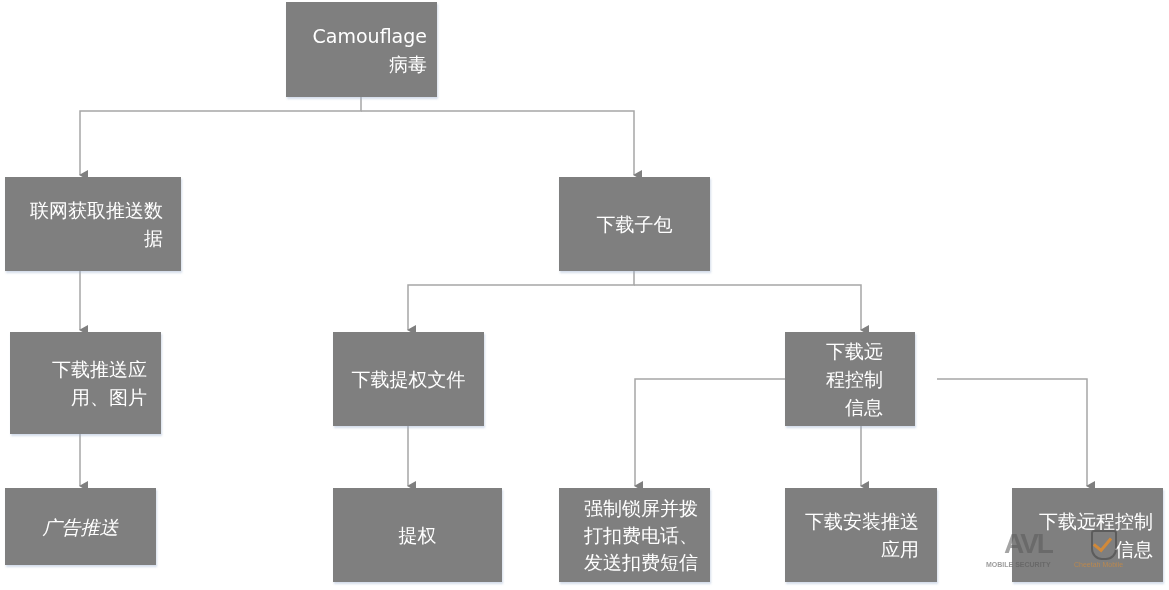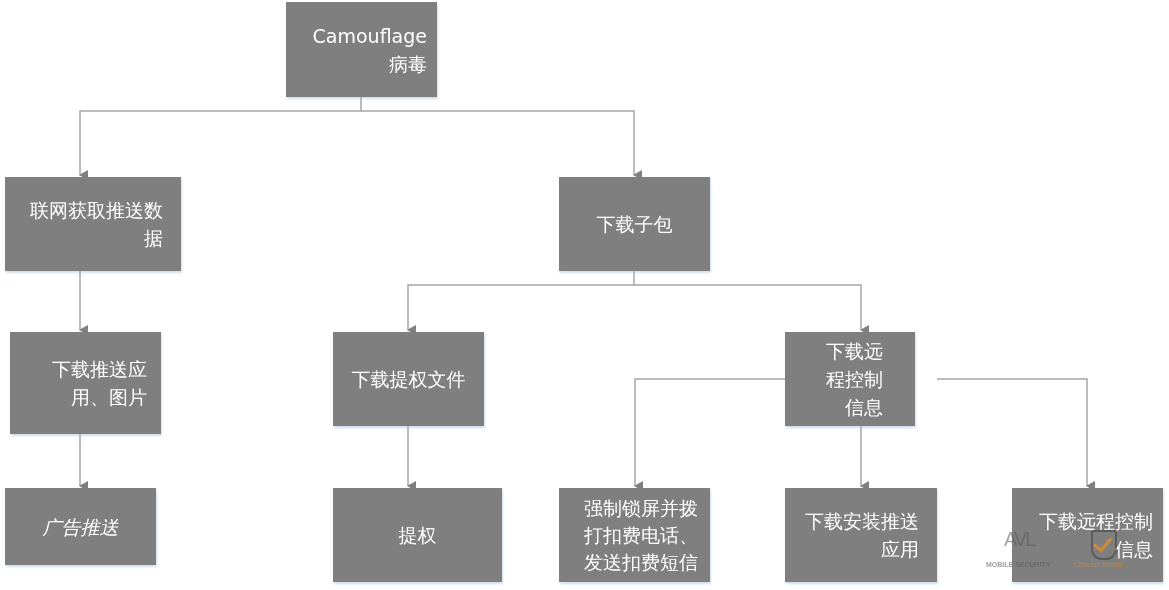--- a/index.html
+++ b/index.html
@@ -1,20 +1,20 @@
 <!DOCTYPE html>
 <html><head>
 <meta charset="utf-8">
 <style>
   html,body{margin:0;padding:0;background:#ffffff;}
   body{width:1169px;height:590px;position:relative;overflow:hidden;font-family:"DejaVu Sans","Liberation Sans",sans-serif;}
   svg.lines{position:absolute;left:0;top:0;width:1169px;height:590px;}
   .node{position:absolute;background:#7f7f7f;color:#ffffff;display:flex;align-items:center;justify-content:center;text-align:right;font-size:19px;line-height:28px;box-shadow:1px 2px 2px rgba(160,180,210,0.45);box-sizing:border-box;padding:0 10px;}
   .wm{position:absolute;left:986px;top:528px;width:150px;height:50px;pointer-events:none;}
-  .wm .avl{position:absolute;left:18px;top:0;font-size:20px;font-weight:normal;color:rgba(90,90,90,0.55);letter-spacing:-2px;font-family:"Liberation Sans",sans-serif;text-align:right;}
+  .wm .avl{position:absolute;left:18px;top:0;font-size:28px;font-weight:bold;color:rgba(90,90,90,0.55);letter-spacing:-2px;font-family:"Liberation Sans",sans-serif;text-align:right;}
   .wm .avl-sub{position:absolute;left:0;top:33px;font-size:7px;font-weight:bold;color:rgba(90,90,90,0.6);font-family:"Liberation Sans",sans-serif;}
   .wm .cm{position:absolute;left:88px;top:33px;font-size:7px;color:rgba(210,140,60,0.7);font-family:"Liberation Sans",sans-serif;}
   .wm .shield{position:absolute;left:105px;top:2px;width:22px;height:26px;border:2px solid rgba(50,50,50,0.45);border-radius:3px 3px 11px 11px;}
   .wm .check{position:absolute;left:111px;top:6px;width:8px;height:14px;border-right:3px solid rgba(230,140,40,0.8);border-bottom:3px solid rgba(230,140,40,0.8);transform:rotate(40deg);}
 </style>
 </head>
 <body>
 
 <svg class="lines" viewBox="0 0 1169 590">
   <defs>

